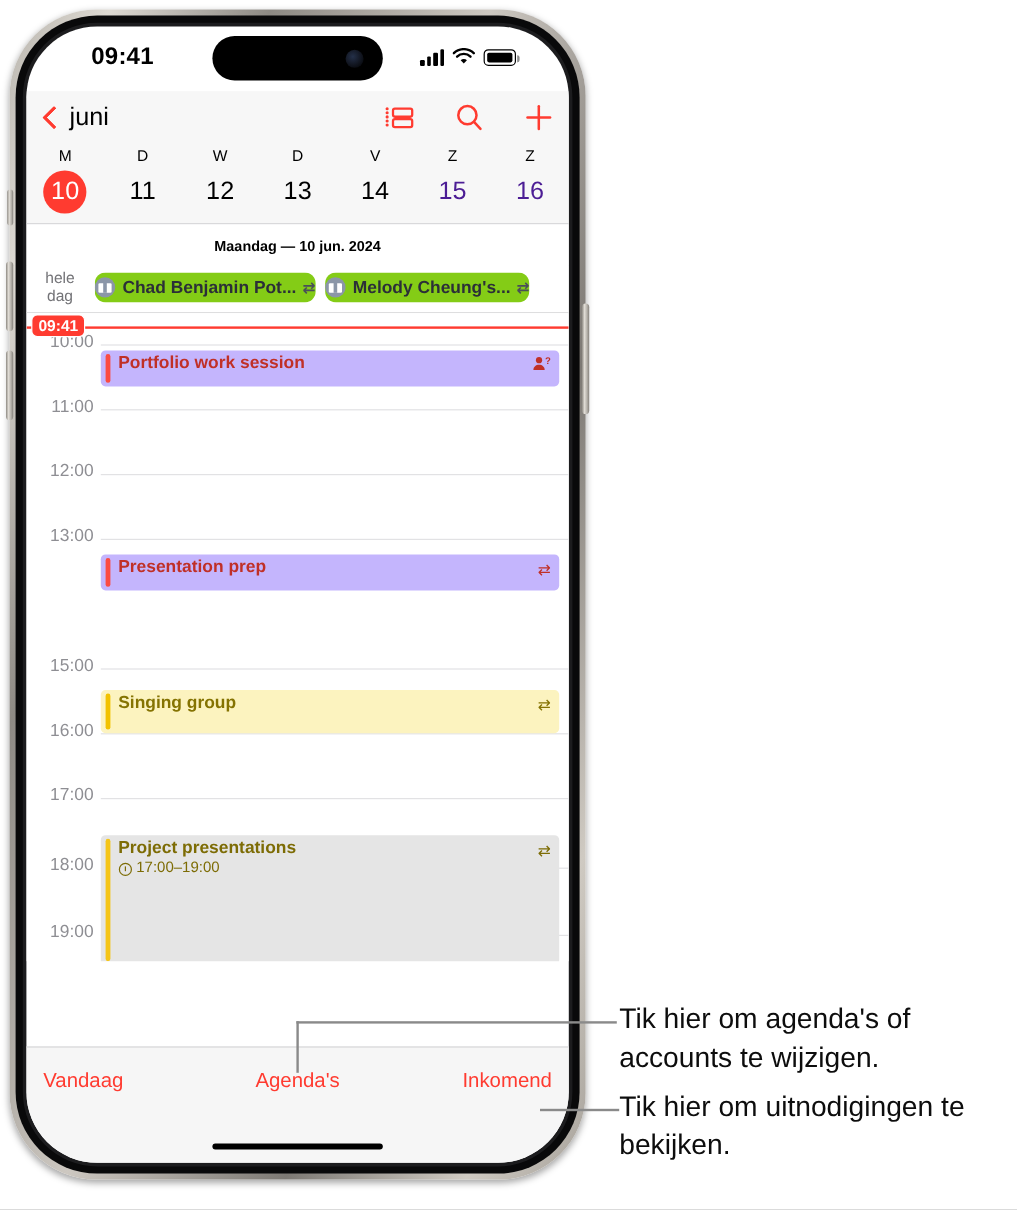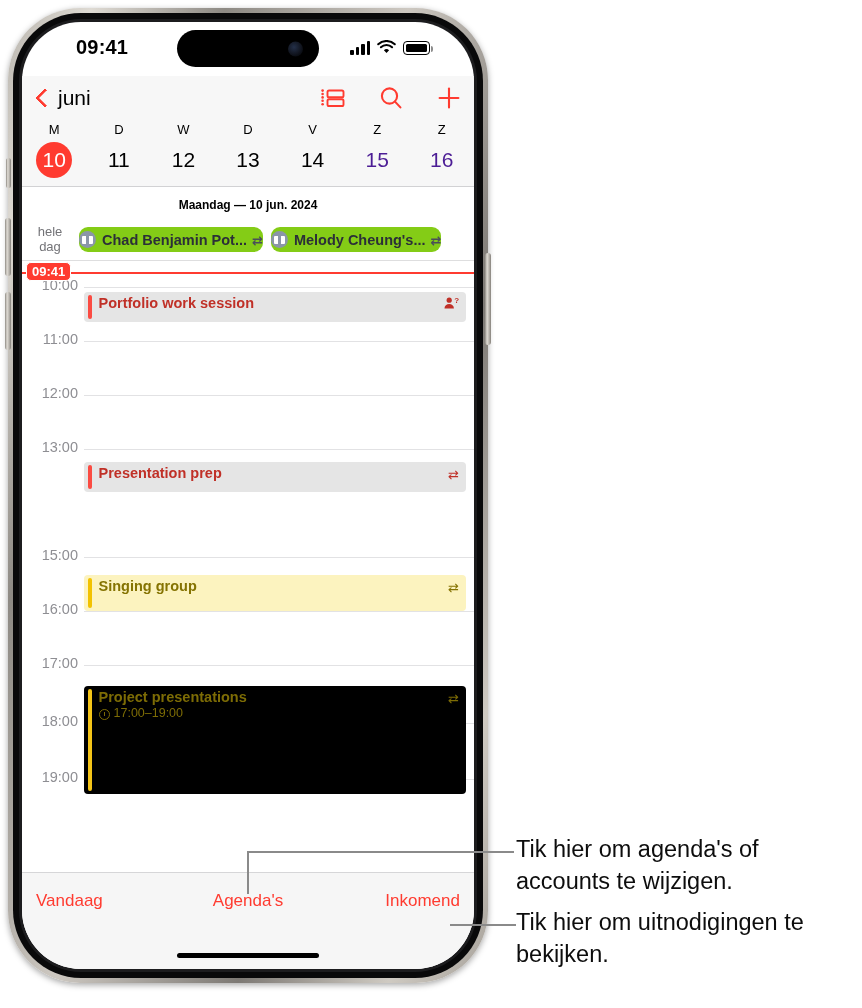--- a/index.html
+++ b/index.html
@@ -87,25 +87,25 @@
   #now-badge{position:absolute;left:4px;top:-10px;background:#ff3b30;color:#fff;font-size:13px;
     font-weight:700;padding:1px 5px;border-radius:5px;border:1.6px solid #fff;}
 
   .event{position:absolute;left:62px;right:8px;border-radius:4px;overflow:hidden;
     display:flex;padding:3px 5px 3px 0;box-sizing:border-box;cursor:pointer;}
   .ev-bar{width:3.5px;border-radius:2px;flex:0 0 3.5px;margin:0 7px 0 4px;}
   .ev-body{flex:1;min-width:0;}
   .ev-title{font-size:14.5px;font-weight:600;line-height:17px;white-space:nowrap;overflow:hidden;text-overflow:ellipsis;}
   .ev-sub{font-size:12.5px;line-height:15px;display:flex;align-items:center;gap:2px;}
   .ev-ico{position:absolute;right:7px;top:5px;font-size:13px;}
-  .ev-red{background:#e5e5e5;} .ev-red .ev-bar{background:#fb4b42;}
+  .ev-red{background:#c4b5fd;} .ev-red .ev-bar{background:#fb4b42;}
   .ev-red .ev-title,.ev-red .ev-ico{color:#c03027;}
   .ev-yel{background:#fcf3bf;} .ev-yel .ev-bar{background:#f2c200;}
   .ev-yel .ev-title,.ev-yel .ev-sub,.ev-yel .ev-ico{color:#857302;}
-  .ev-yel2{background:#000000;} .ev-yel2 .ev-bar{background:#f5c518;}
+  .ev-yel2{background:#e5e5e5;margin-top:10px;} .ev-yel2 .ev-bar{background:#f5c518;}
   .ev-yel2 .ev-title,.ev-yel2 .ev-sub,.ev-yel2 .ev-ico{color:#7d6c05;}
   .reminder{background:#f2f2f4;} 
   .rem-circle{width:15px;height:15px;border-radius:50%;border:2.2px solid #b44ccf;
     flex:0 0 15px;margin:1px 8px 0 6px;box-sizing:border-box;}
   .reminder .ev-title{color:#111;font-weight:600;}
   .clock-ico{display:inline-block;width:11px;height:11px;border:1.4px solid currentColor;
     border-radius:50%;position:relative;margin-right:2px;top:1px;box-sizing:border-box;}
   .clock-ico::after{content:"";position:absolute;left:4px;top:1.6px;width:1.2px;height:4px;background:currentColor;}
 
   

